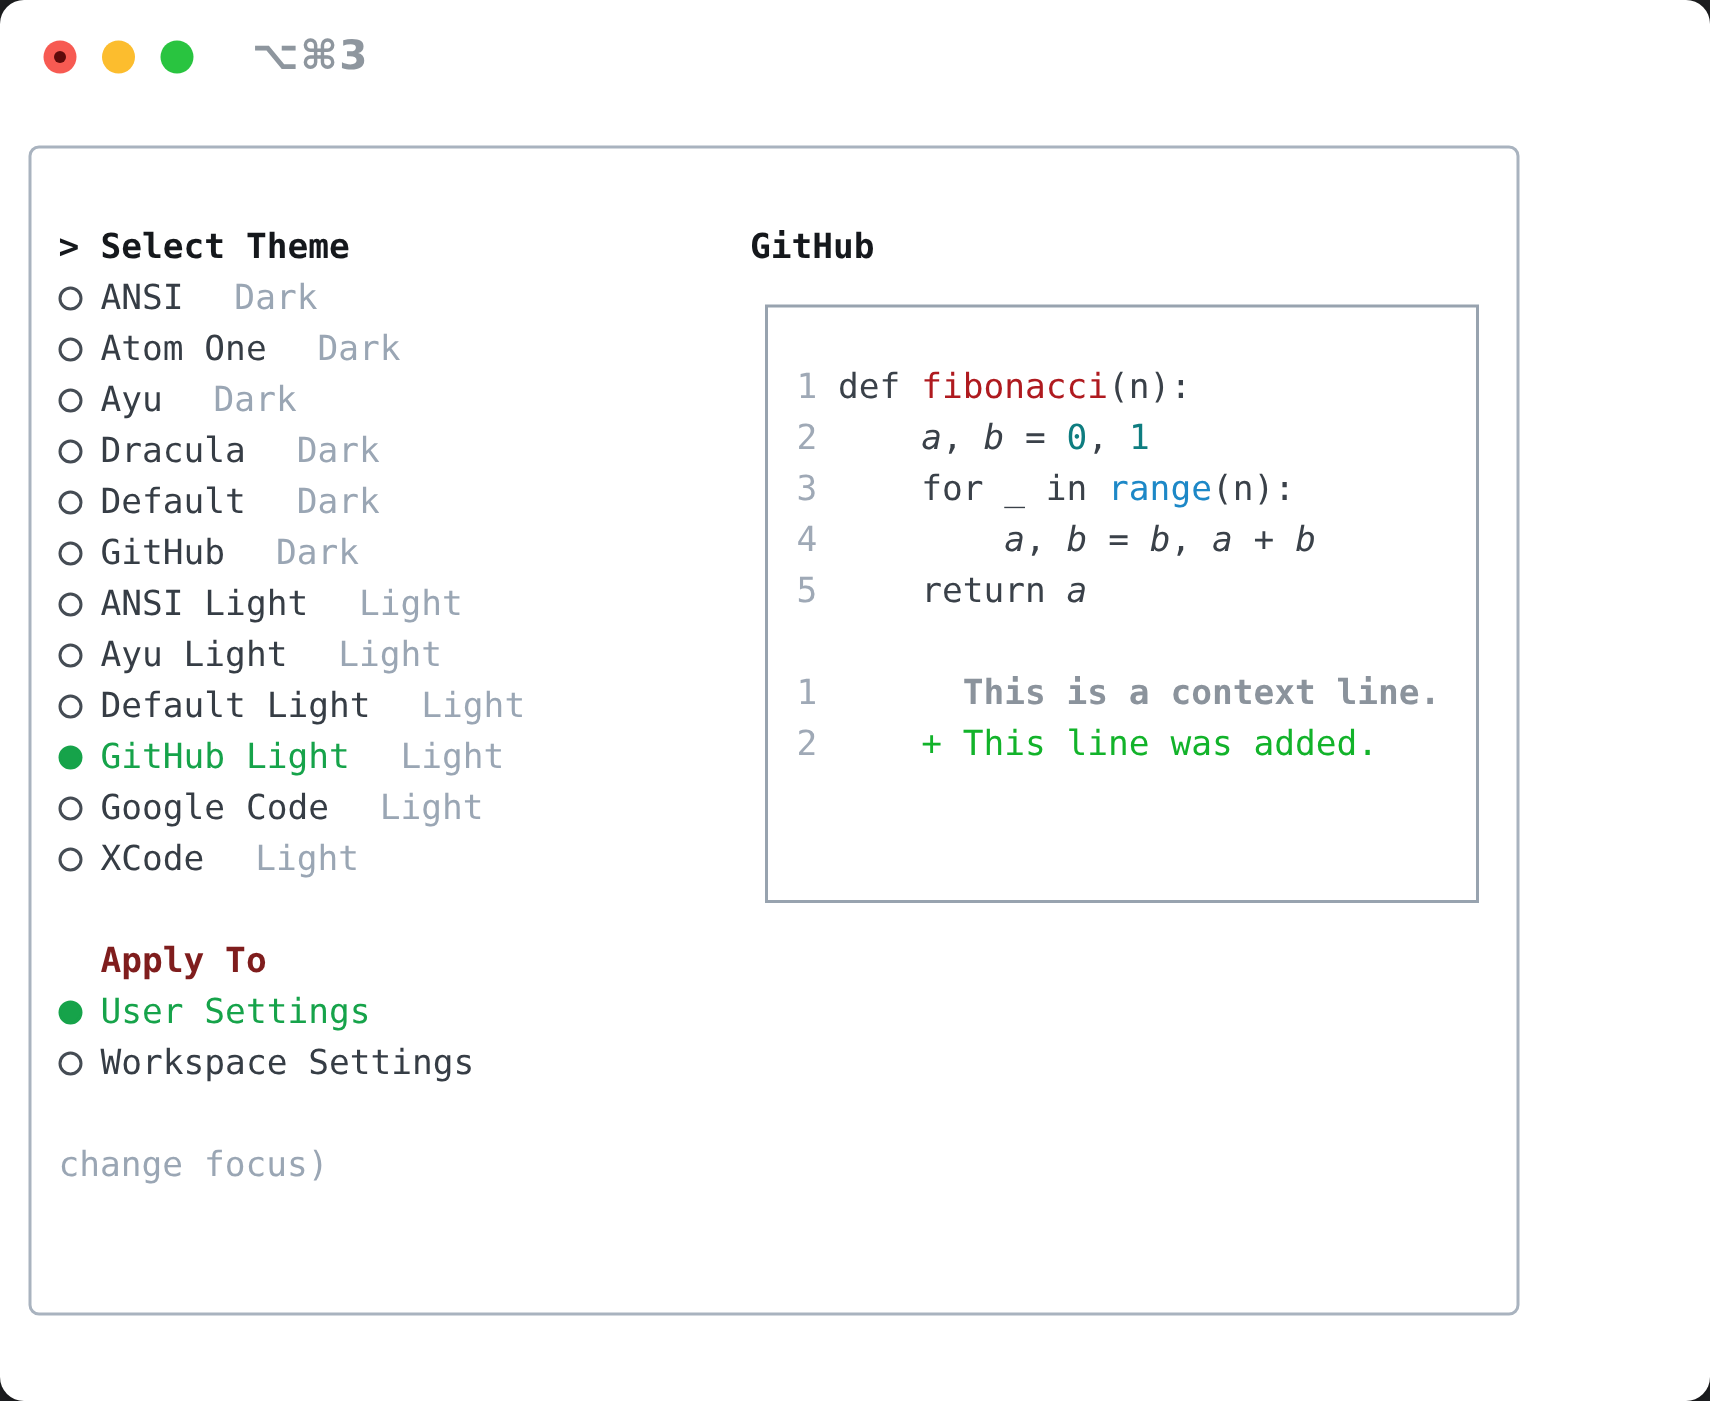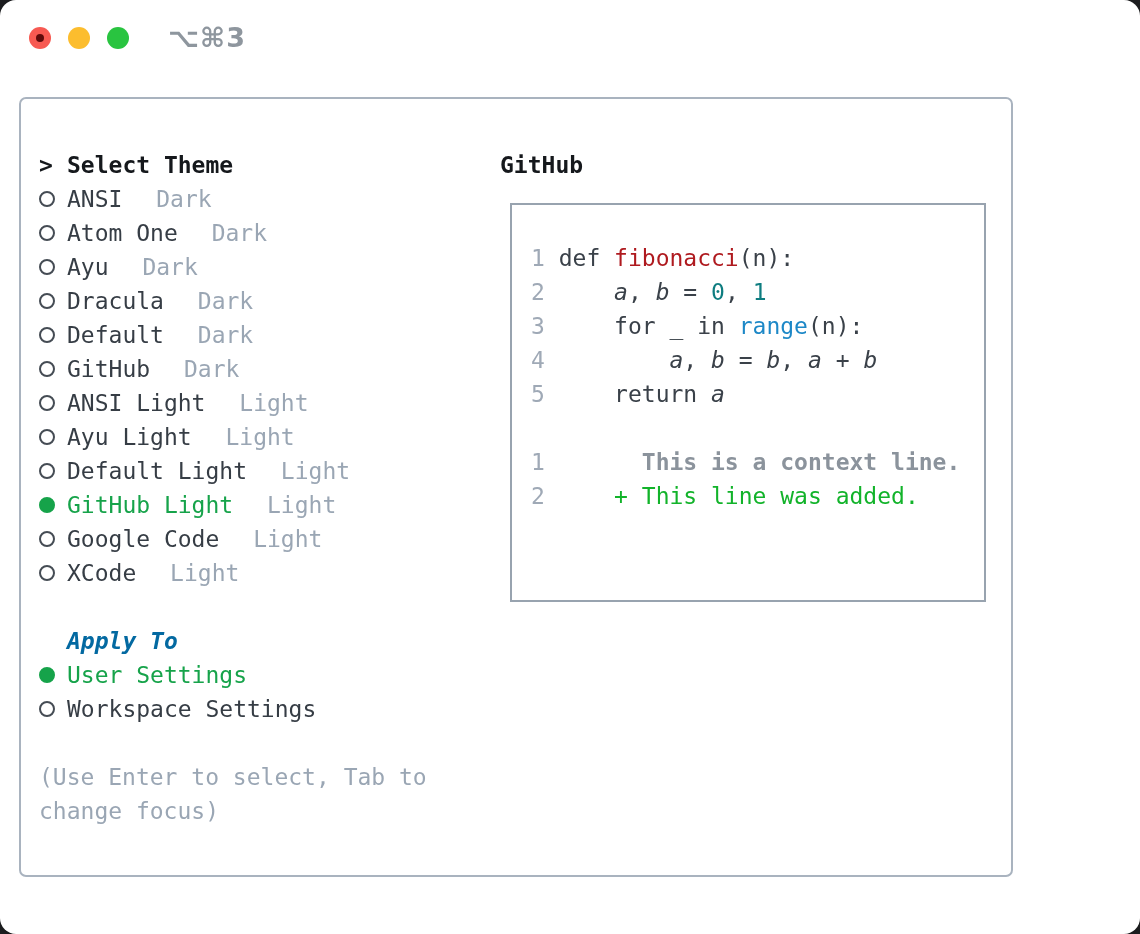--- a/index.html
+++ b/index.html
@@ -30,21 +30,21 @@
   .panel{
     position:absolute;left:19px;top:97px;width:994px;height:780px;
     border:2px solid #a9b3bf;border-radius:7px;background:#fff;box-sizing:border-box;
   }
   .left-col{position:absolute;left:18px;top:49px;width:450px;}
   .row{display:flex;align-items:center;height:34px;white-space:pre;font-size:23px;}
   .row.spacer{height:34px;}
   .marker{width:28px;flex:0 0 28px;display:flex;align-items:center;}
   .prompt{font-weight:bold;color:#15181c;display:block;}
   .section-title{font-weight:bold;color:#15181c;}
-  .apply-title{font-weight:600;color:#0369a1;font-style:italic;}
+  .apply-title{font-weight:600;color:#7f1d1d;}
   .bullet{width:12px;height:12px;border:2px solid #454c54;border-radius:50%;box-sizing:content-box;}
   .bullet.filled{background:#16a34a;border-color:#16a34a;}
   .label{white-space:pre;}
   .name{color:#363d45;}
   .name.sel{color:#16a34a;}
   .variant{color:#9aa6b4;margin-left:20px;}
   .help-line{height:34px;line-height:34px;font-size:23px;color:#9aa6b4;white-space:pre;}
   
   .preview-header{position:absolute;left:479px;top:49px;height:34px;display:flex;align-items:center;
     font-size:23px;font-weight:bold;color:#15181c;}
@@ -108,21 +108,20 @@
         <span class="apply-title">Apply To</span>
       </div>
 
       <div id="apply-items">
           <div class="row"><span class="marker"><span class="bullet filled"></span></span><span class="name sel">User Settings</span></div>
           <div class="row"><span class="marker"><span class="bullet"></span></span><span class="name">Workspace Settings</span></div>
         </div>
 
       <div class="row spacer"></div>
 
-      <div class="help-line">(Use Enter to select, Tab to</div>
       <div class="help-line">change focus)</div>
     </div>
 
     <div class="preview-header">GitHub</div>
 
     <div class="preview-pane">
       <div id="code-lines">
           <div class="cline"><span class="lnum">1 </span><span class="tk-code">def </span><span class="tk-func">fibonacci</span><span class="tk-code">(n):</span></div>
           <div class="cline"><span class="lnum">2 </span><span class="tk-code">    </span><span class="tk-var">a</span><span class="tk-code">, </span><span class="tk-var">b</span><span class="tk-code"> = </span><span class="tk-num">0</span><span class="tk-code">, </span><span class="tk-num">1</span></div>
           <div class="cline"><span class="lnum">3 </span><span class="tk-code">    for _ in </span><span class="tk-builtin">range</span><span class="tk-code">(n):</span></div>

